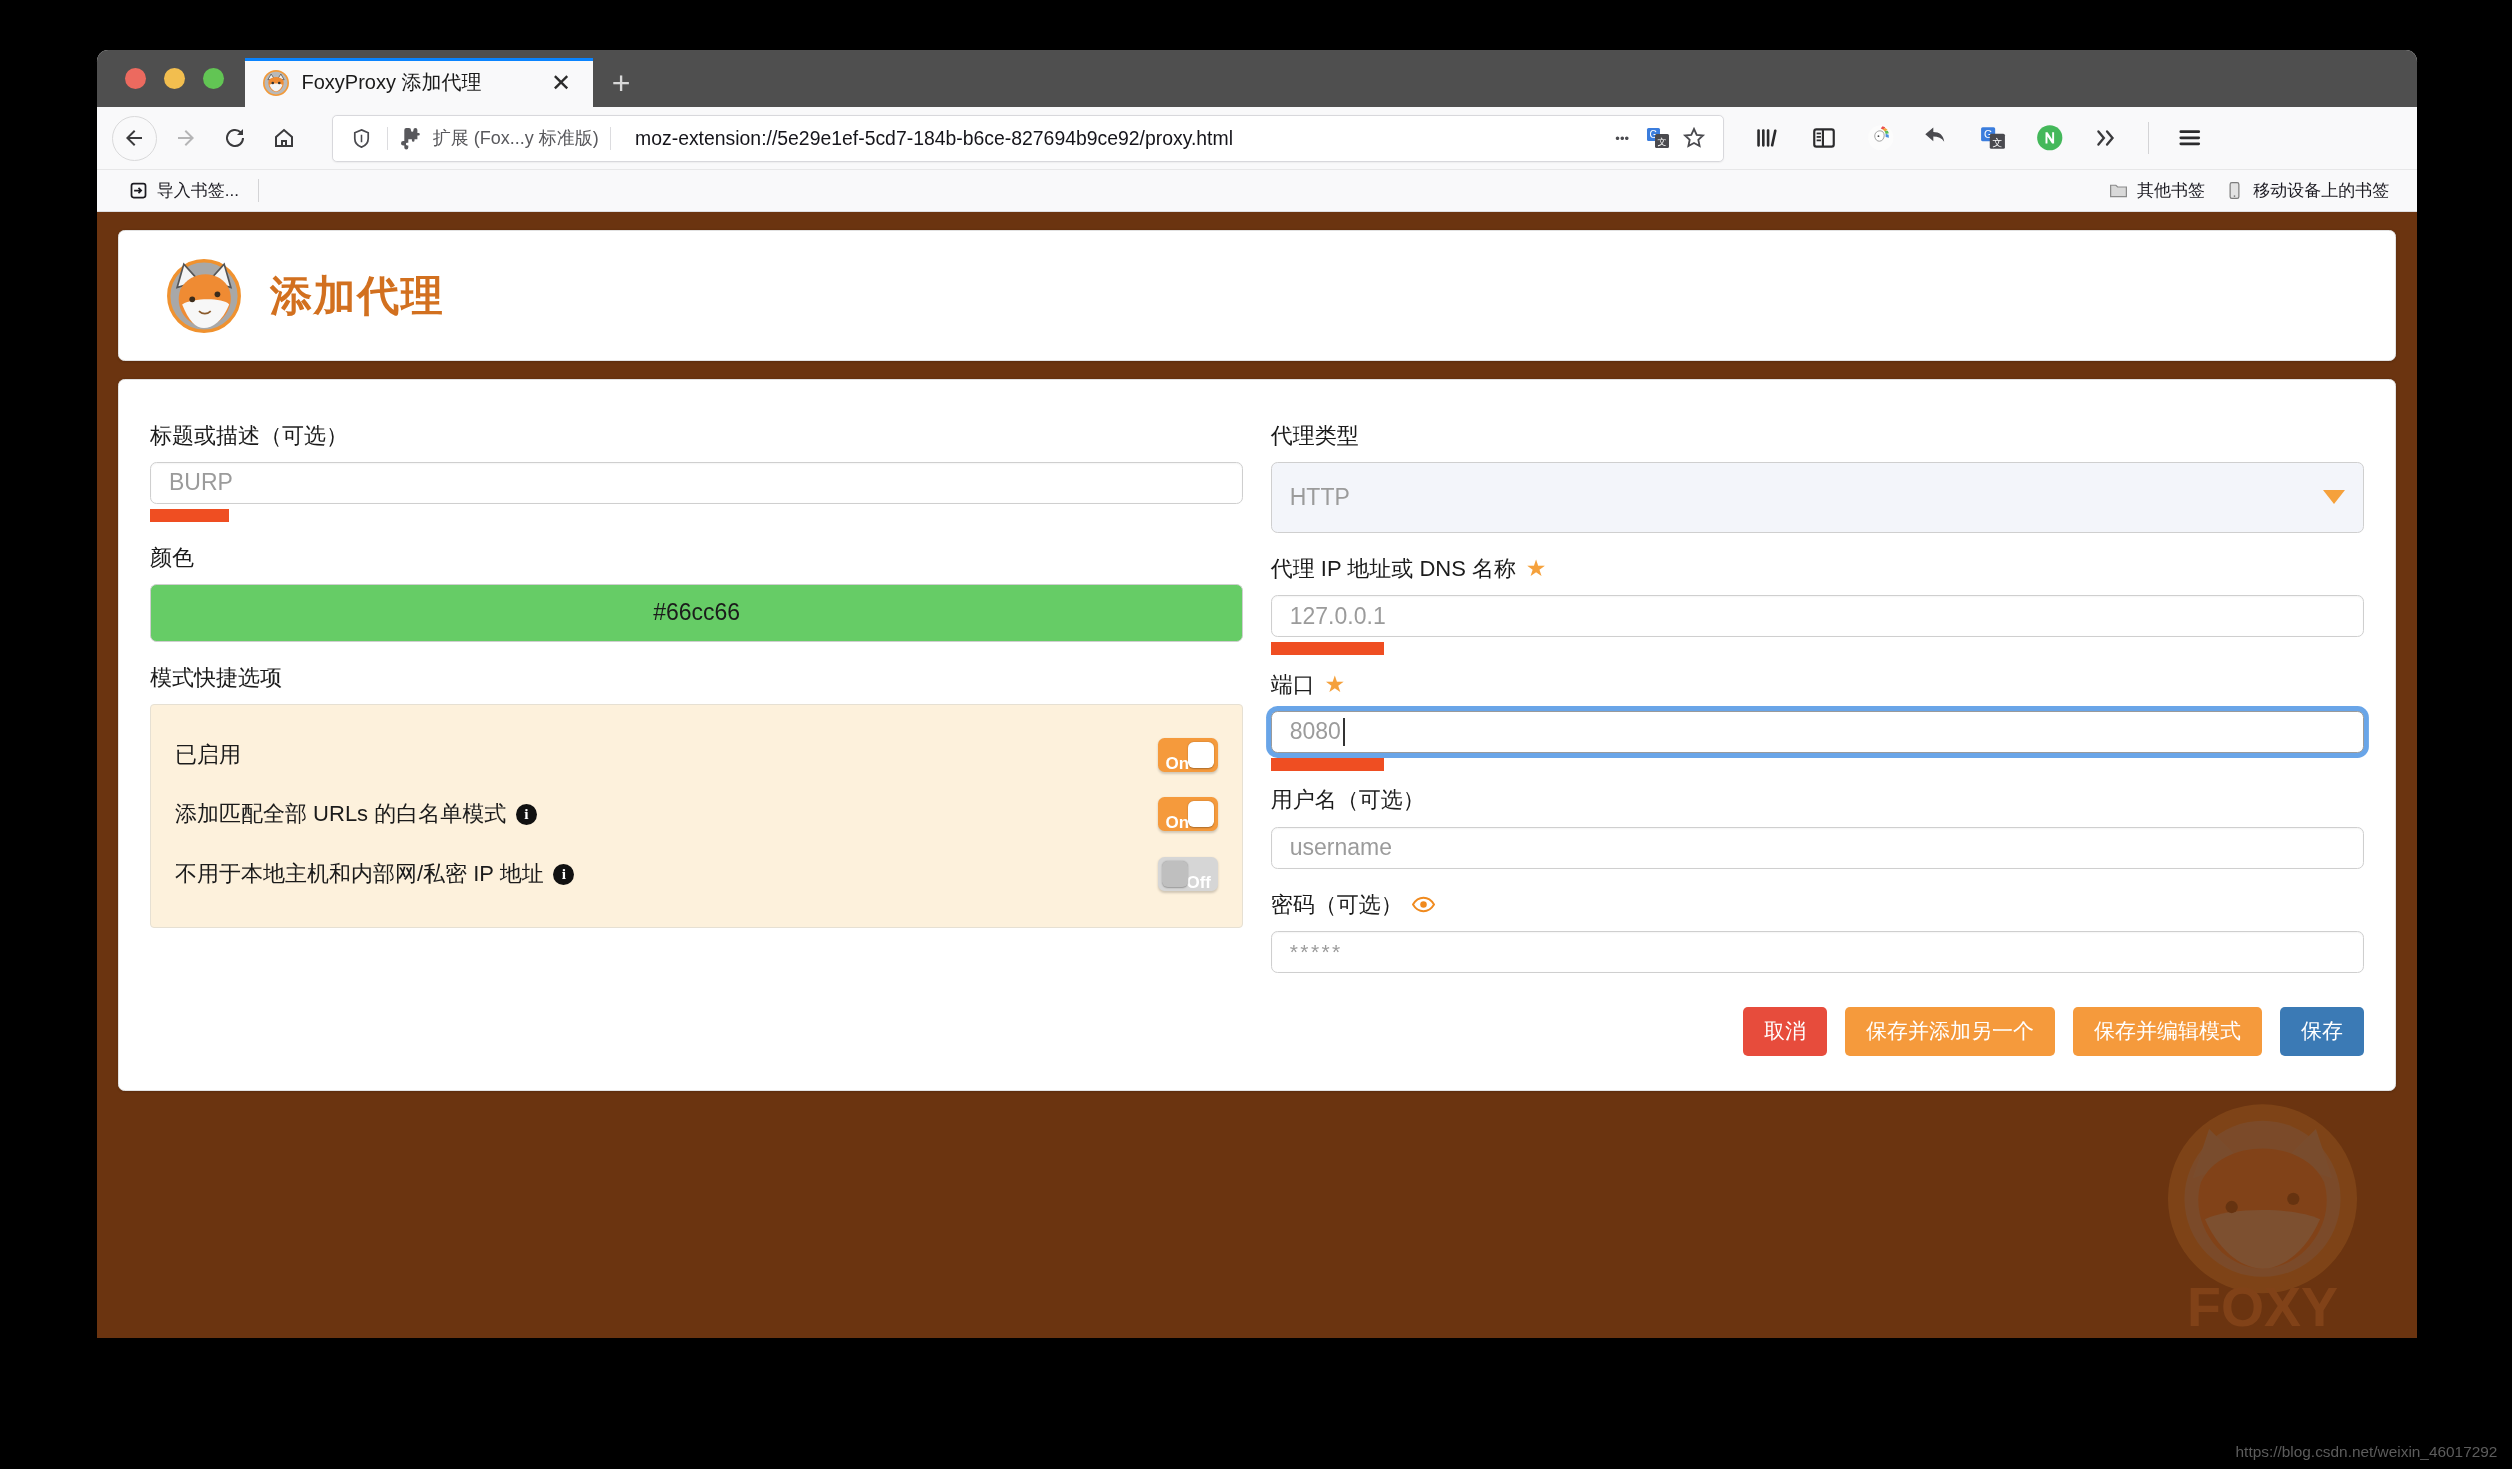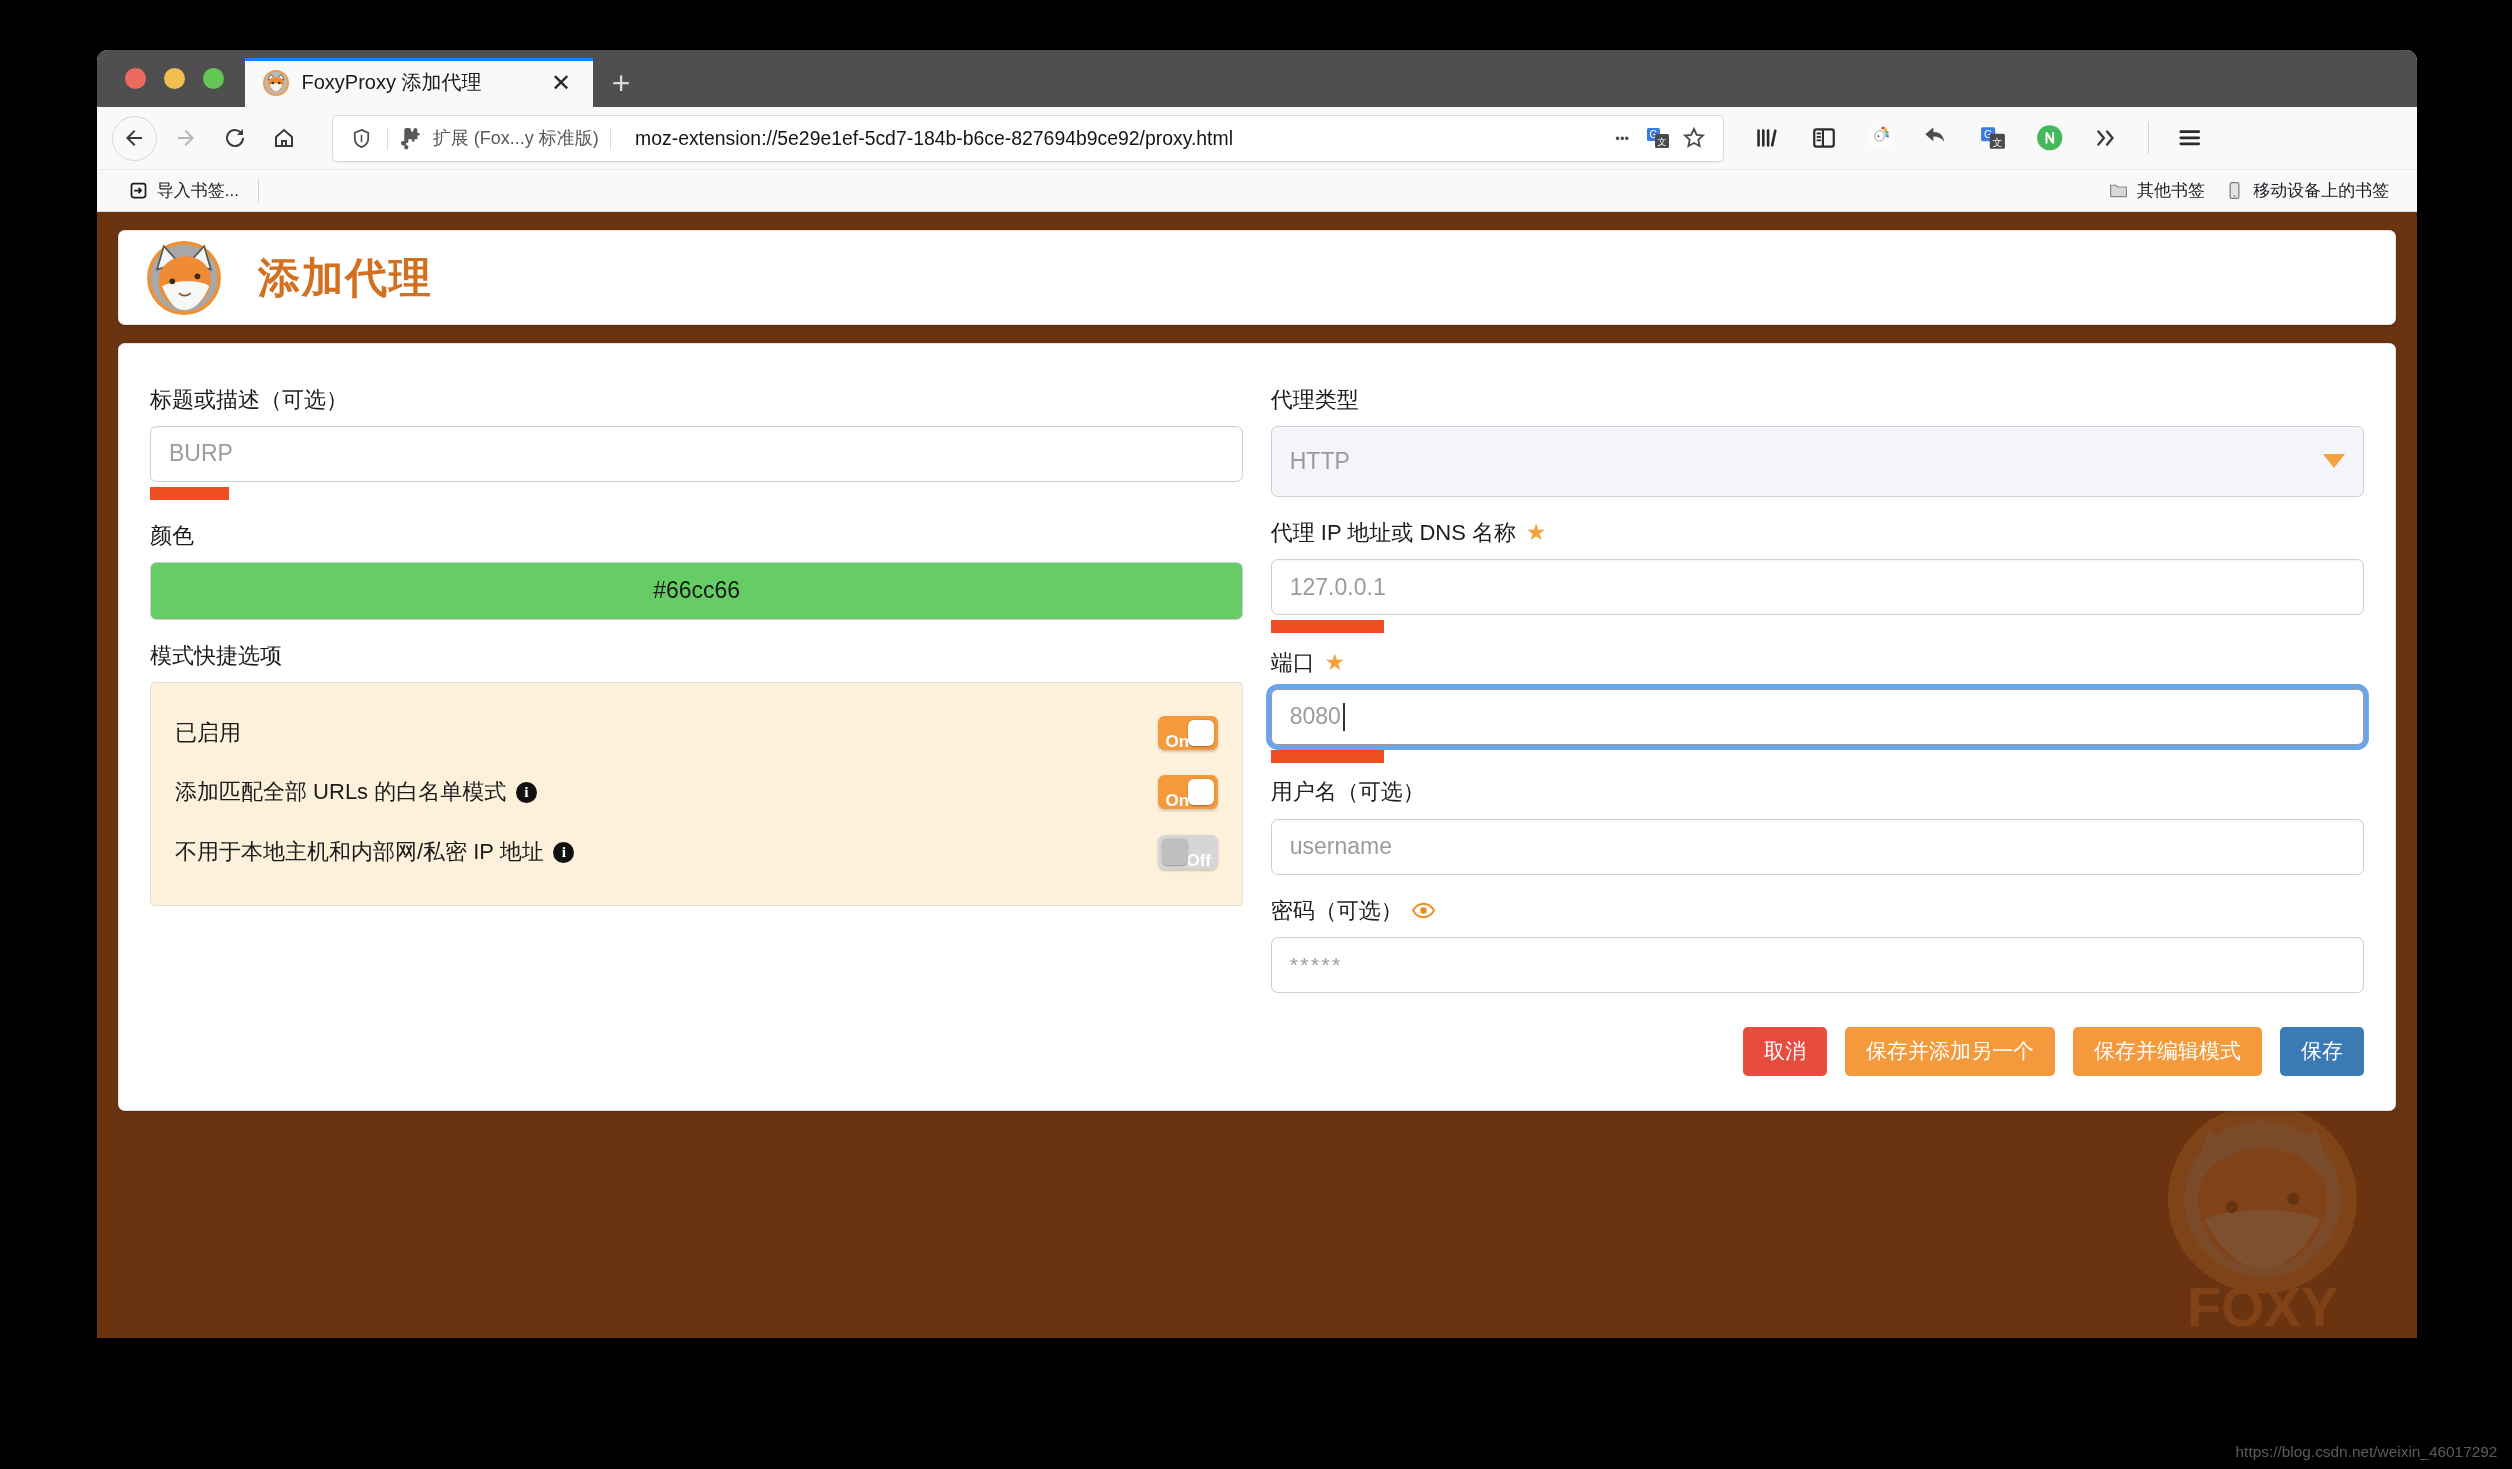--- a/index.html
+++ b/index.html
@@ -145,23 +145,23 @@
 
   .card {
     position: relative;
     margin: 18px 21px 0 21px;
     background: #fff;
     border-radius: 6.5px;
     border: 0.8px solid #e2e2e2;
     box-shadow: 0 0.8px 2.4px rgba(0,0,0,.18);
   }
   .card-header {
-    display: flex; align-items: center; gap: 32px;
-    padding: 18px 23px;
-    height: 93px;
+    display: flex; align-items: center; gap: 24px;
+    padding: 18px 43px;
+    height: 129px;
   }
   .brand-logo { width: 84px; height: 84px; flex: 0 0 84px; }
   .brand-title {
     font-size: 42px; font-weight: bold; color: #d2701f;
     letter-spacing: 1.6px;
   }
 
   .card-body {
     margin-top: 13px;
     padding: 27.5px 31px 34px 31px;
@@ -172,21 +172,21 @@
 
   .flabel {
     font-size: 22px; color: #1b1b1b; margin-bottom: 11.3px;
     display: flex; align-items: center; gap: 9.7px;
   }
   .star { color: #f5a13c; font-size: 23px; line-height: 1; }
   .eye { color: #f08a1e; display:inline-flex; }
 
   .input {
     width: 100%;
-    height: 56px;
+    height: 42px;
     border: 0.8px solid #cfcfcf;
     border-radius: 6.5px;
     background: #fff;
     display: flex; align-items: center;
     padding: 0 18px;
     font-size: 23px; color: #9b9b9b;
     box-shadow: inset 0 0.8px 1.6px rgba(0,0,0,.05);
   }
   .input.italic { }
   .input.pw { font-size: 21px; letter-spacing: 2.4px; }

